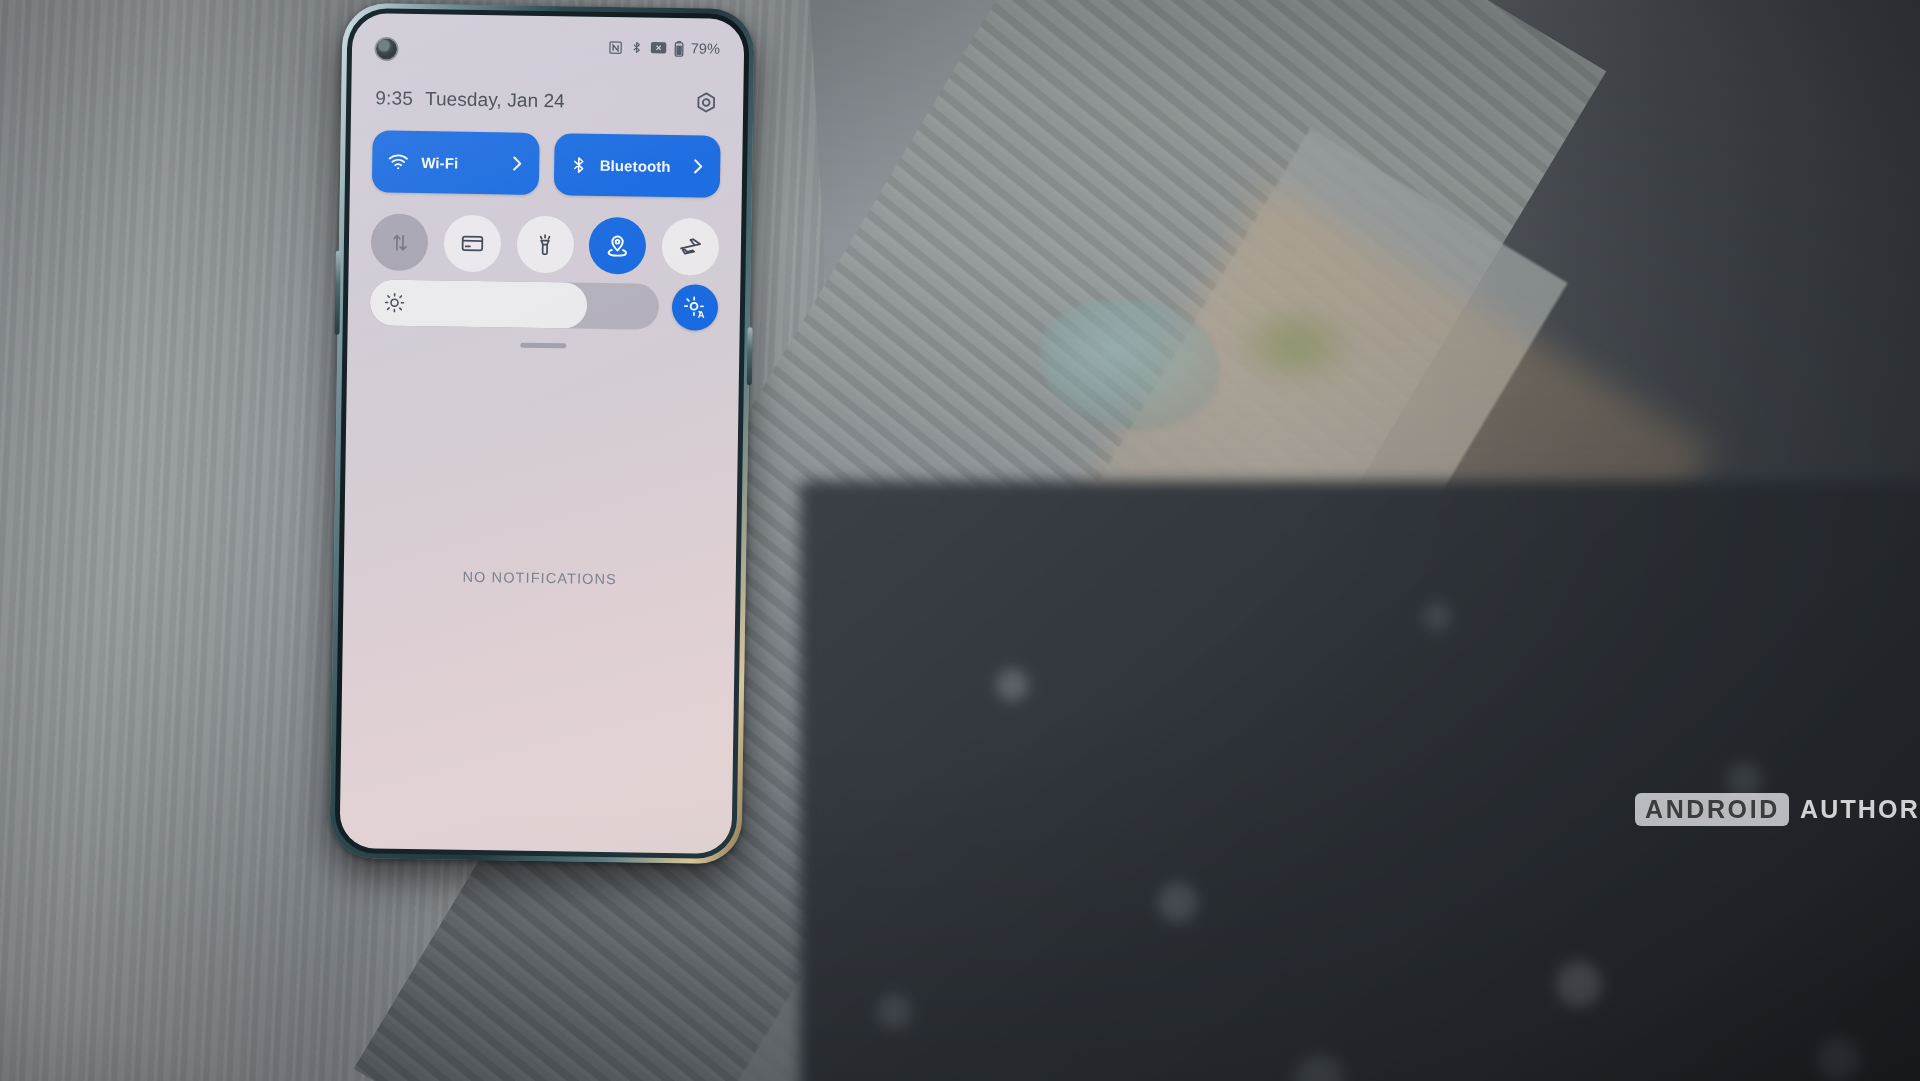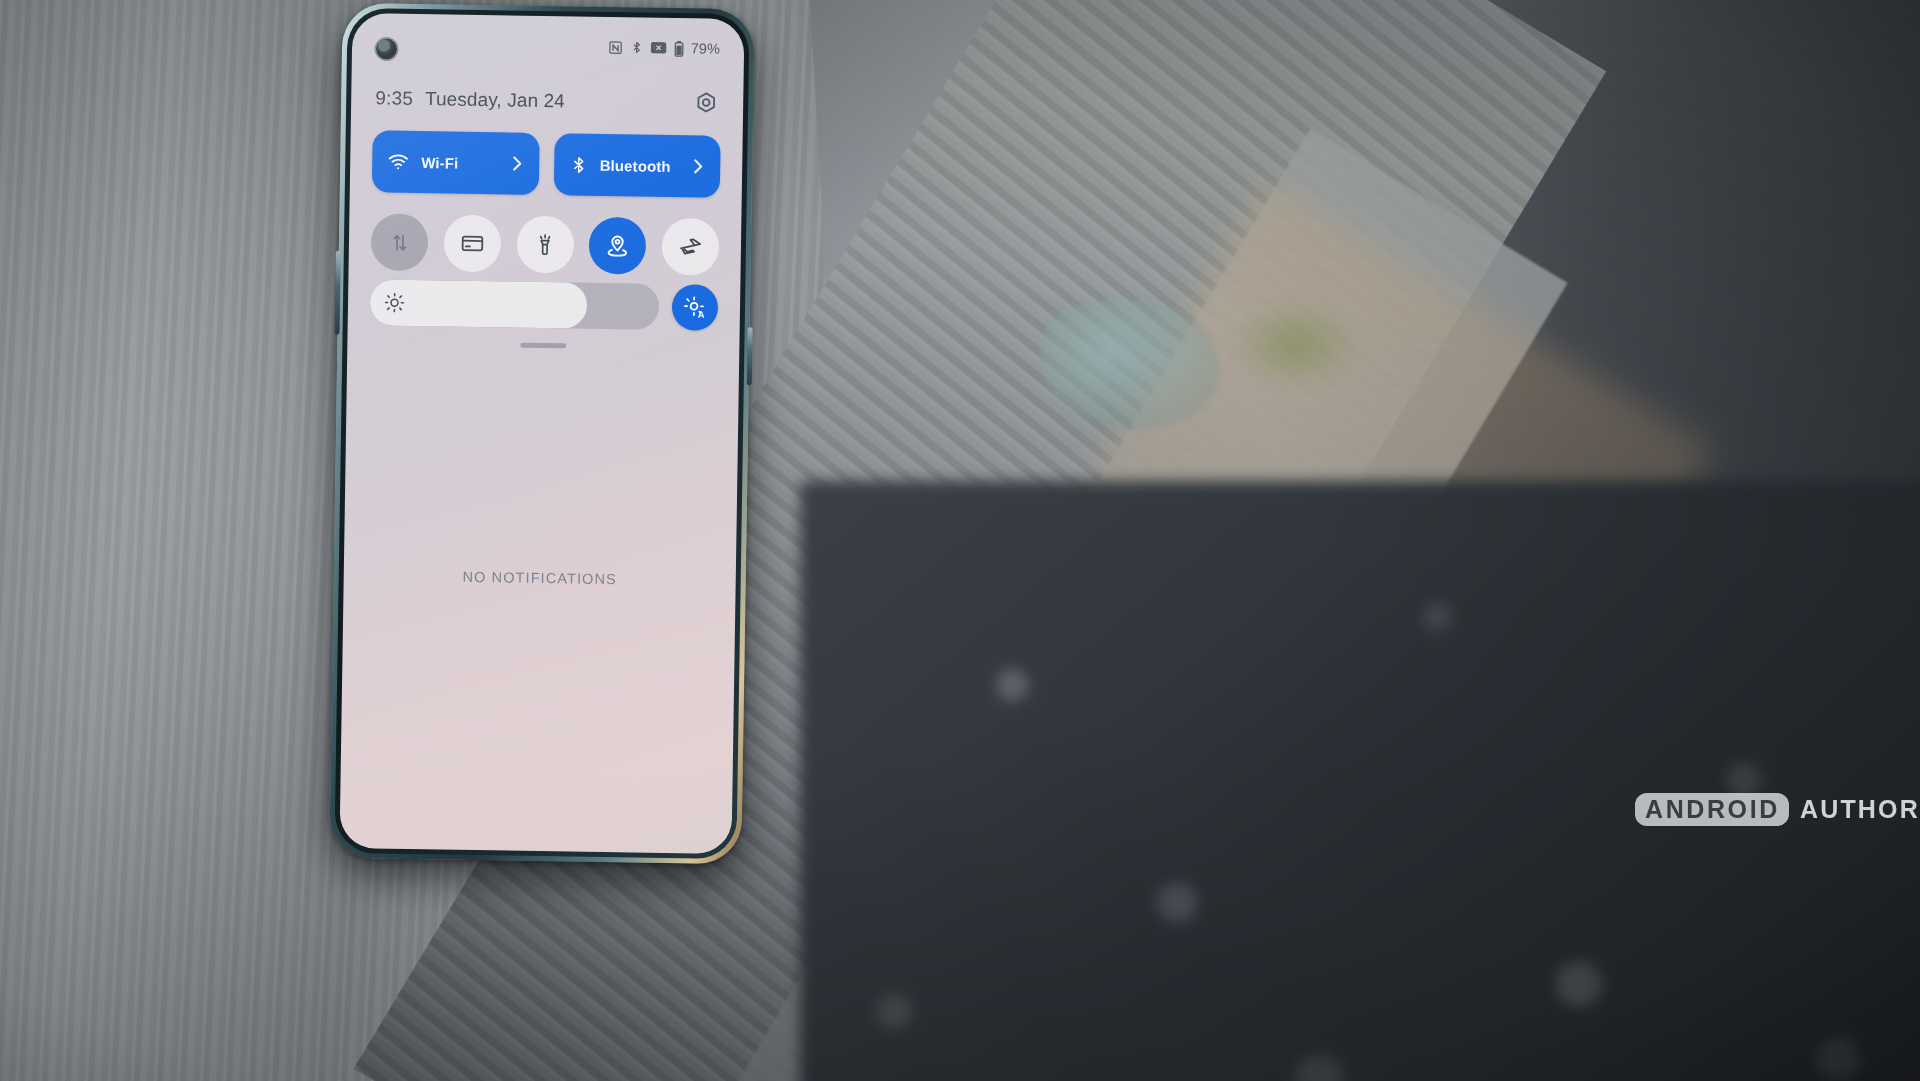--- a/index.html
+++ b/index.html
@@ -211,21 +211,21 @@
   
   #watermark {
     position:absolute; left:1635px; top:793px;
     display:flex; align-items:center; gap:11px;
     font-family:"Liberation Sans", sans-serif;
   }
   .wm-box {
     background:rgba(222,224,226,0.80);
     color:#3a3d40;
     font-size:25px; font-weight:700; letter-spacing:2.6px;
-    padding:4px 9px 4px 10px; border-radius:12px; line-height:1;
+    padding:4px 9px 4px 10px; border-radius:6px; line-height:1;
   }
   .wm-text {
     color:rgba(232,234,236,0.88);
     font-size:25px; font-weight:700; letter-spacing:2.2px; line-height:1;
   }
 </style>
 </head>
 <body>
 
 <div id="photo-bg">

